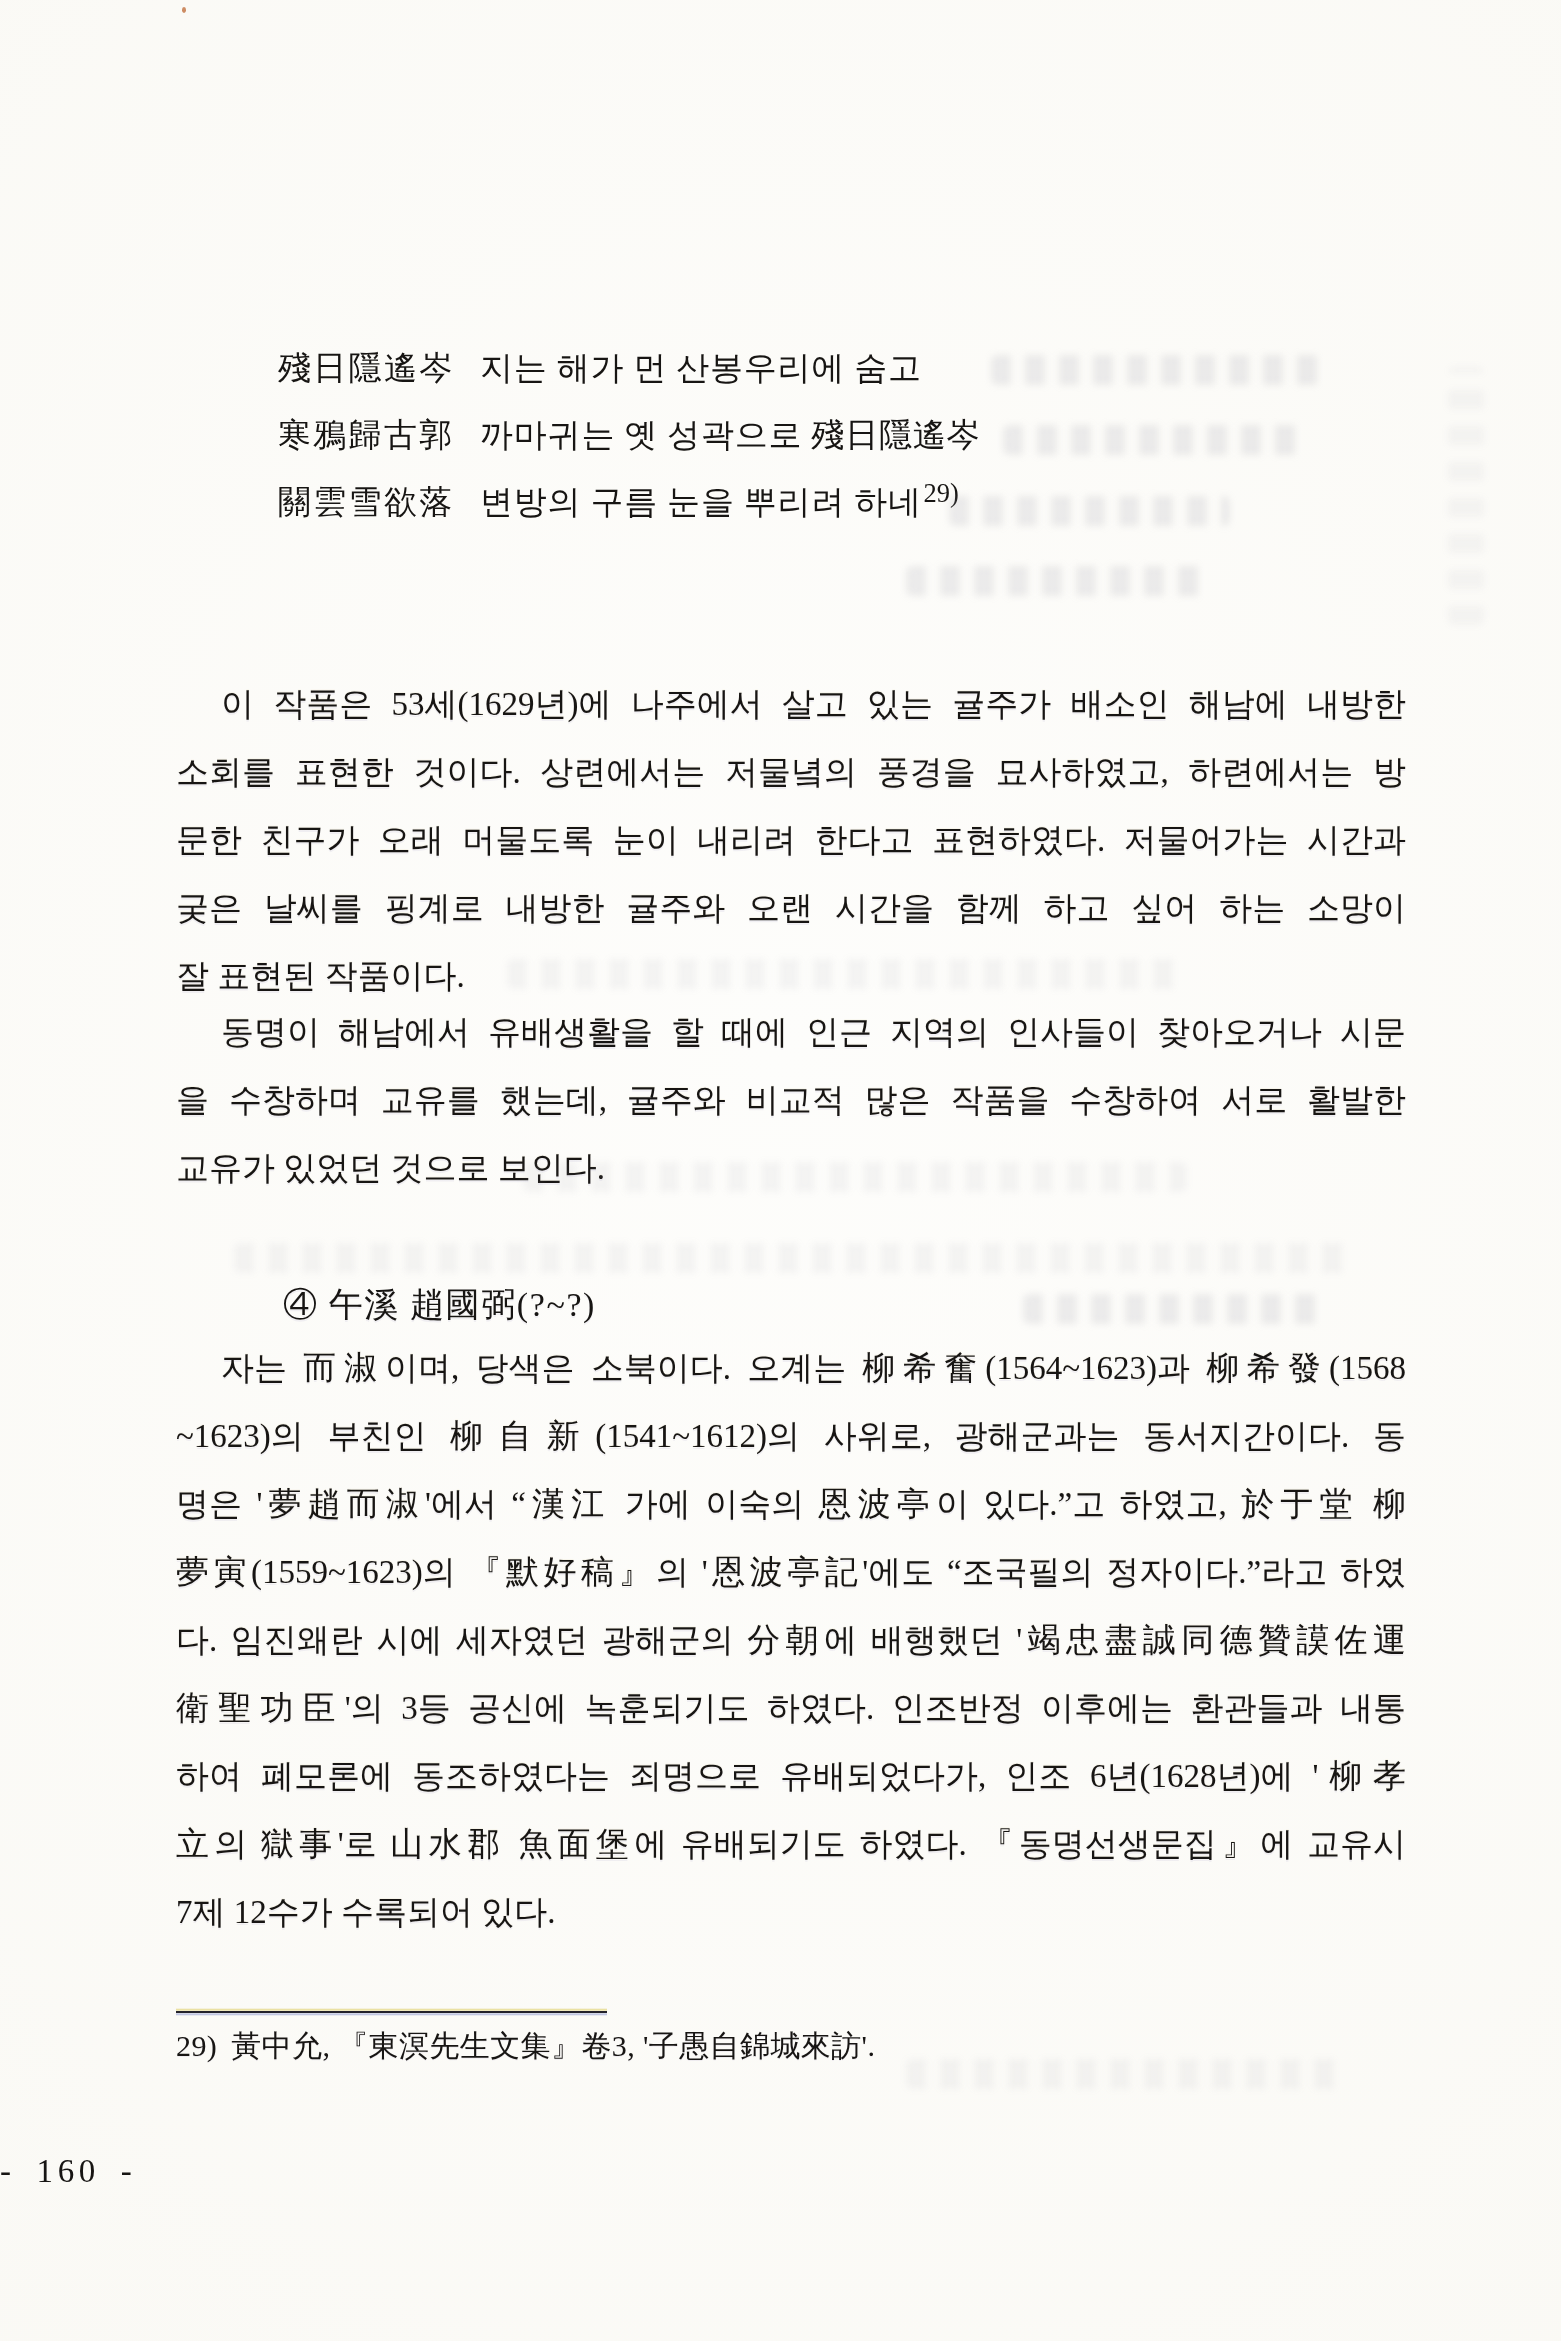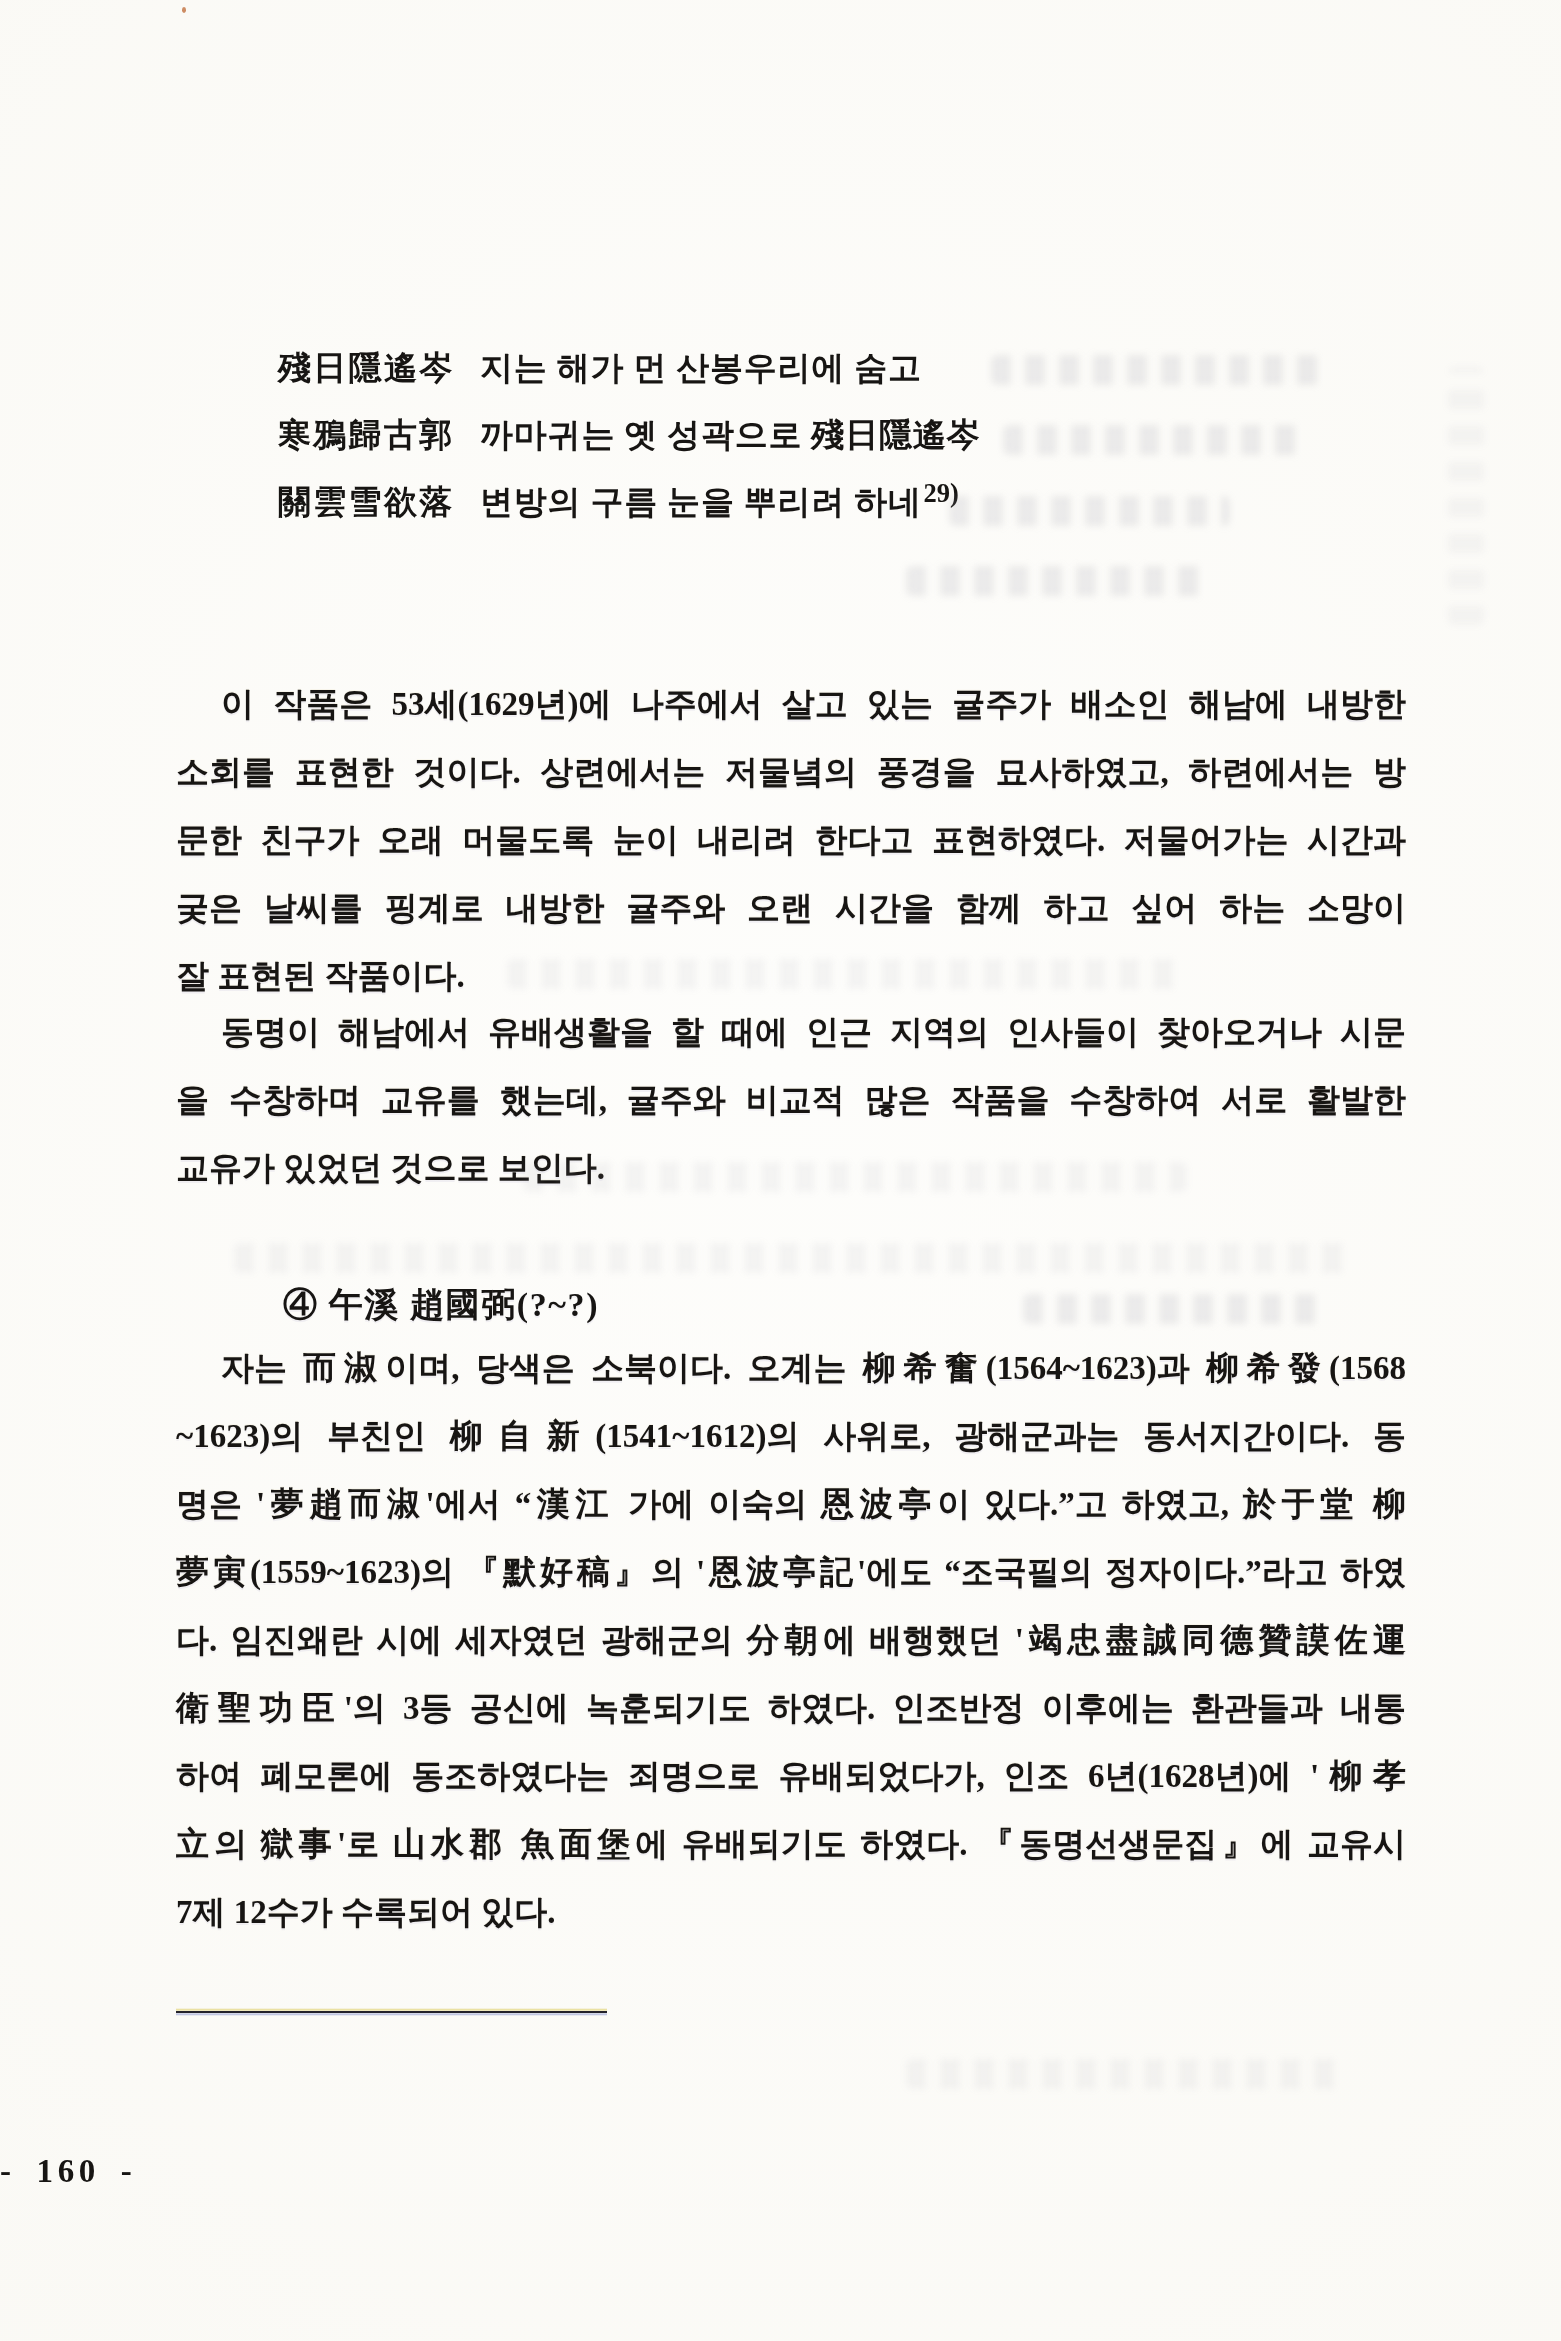--- a/index.html
+++ b/index.html
@@ -1,15 +1,15 @@
 <!DOCTYPE html>
 <html style="font-size:12.5px"><head>
 <meta charset="utf-8">
 <style>
-  * { margin: 0; padding: 0; box-sizing: border-box; font-weight: bold; }
+  * { margin: 0; padding: 0; box-sizing: border-box; }
   html, body { width: 1561px; height: 2342px; }
   body {
     position: relative;
     background: #fcfbf6;
     font-family: "Liberation Serif", "DejaVu Serif", serif;
     color: #171513;
     overflow: hidden;
   }
   .page {
     position: absolute; inset: 0;
@@ -174,20 +174,23 @@
     <div class="bline">명은 '夢趙而淑'에서 “漢江 가에 이숙의 恩波亭이 있다.”고 하였고, 於于堂 柳</div>
     <div class="bline">夢寅(1559~1623)의 『默好稿』의 '恩波亭記'에도 “조국필의 정자이다.”라고 하였</div>
     <div class="bline">다. 임진왜란 시에 세자였던 광해군의 分朝에 배행했던 '竭忠盡誠同德贊謨佐運</div>
     <div class="bline">衛聖功臣'의 3등 공신에 녹훈되기도 하였다. 인조반정 이후에는 환관들과 내통</div>
     <div class="bline">하여 폐모론에 동조하였다는 죄명으로 유배되었다가, 인조 6년(1628년)에 '柳孝</div>
     <div class="bline">立의 獄事'로 山水郡 魚面堡에 유배되기도 하였다. 『동명선생문집』에 교유시</div>
     <div class="bline short">7제 12수가 수록되어 있다.</div>
   </div>
 
   <div class="footnote-rule"></div>
+  <div class="footnote">
+    <span class="marker">29)</span><span>黃中允, 『東溟先生文集』卷3, '子愚自錦城來訪'.</span>
+  </div>
 
   <div class="page-number">- 160 -</div>
 
   <div class="ghost" style="left:991px; top:355px; width:328px;"></div>
   <div class="ghost" style="left:1003px; top:425px; width:297px;"></div>
   <div class="ghost" style="left:949px; top:496px; width:281px;"></div>
   <div class="ghost" style="left:906px; top:566px; width:304px;"></div>
   <div class="ghost faint" style="left:507px; top:959px; width:671px;"></div>
   <div class="ghost faint" style="left:523px; top:1162px; width:664px;"></div>
   <div class="ghost faint" style="left:234px; top:1243px; width:1116px;"></div>

